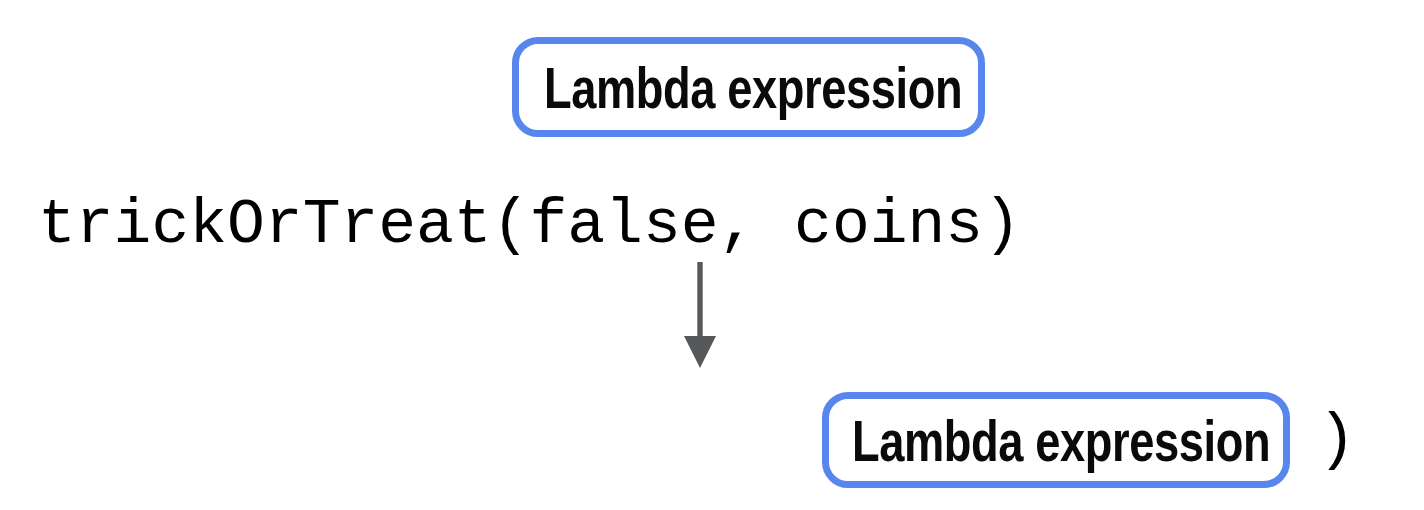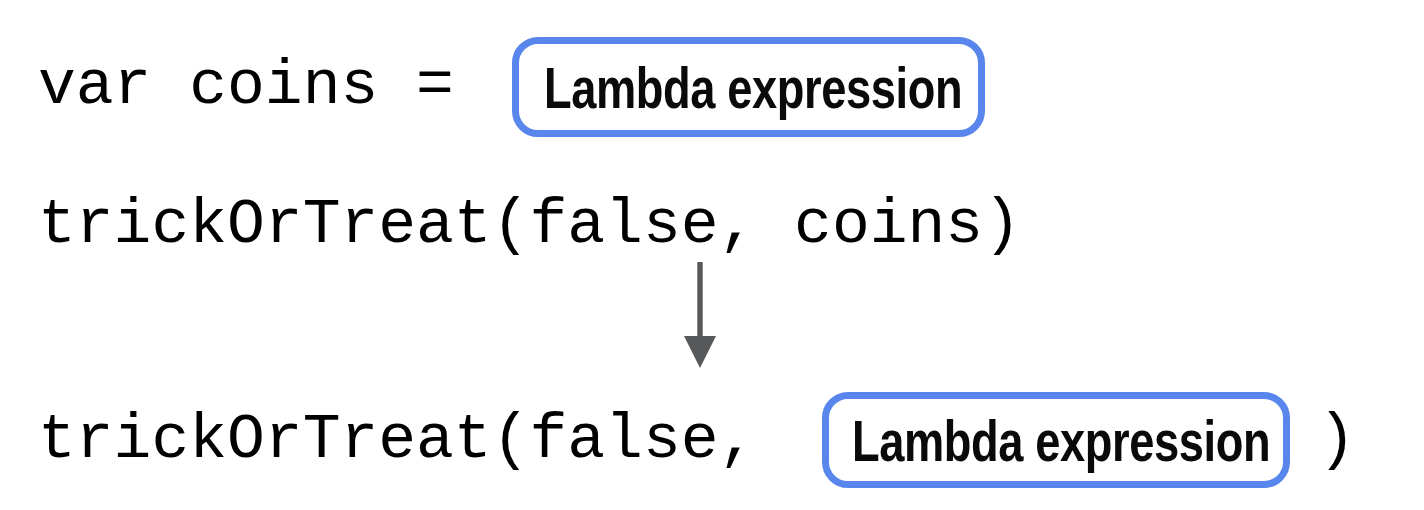--- a/index.html
+++ b/index.html
@@ -61,34 +61,32 @@
     top: 262px;
     width: 40px;
     height: 108px;
   }
 </style>
 </head>
 <body>
 
 <div class="canvas">
 
-  <span class="code code-line1">var coins =</span>
 
   <div class="placeholder-box placeholder-box-1">
     <span class="placeholder-label">Lambda expression</span>
   </div>
 
   <span class="code code-line2">trickOrTreat(false, coins)</span>
 
   <svg class="arrow-down" viewBox="0 0 40 108" xmlns="http://www.w3.org/2000/svg">
     <rect x="17.3" y="0" width="5.4" height="76" fill="var(--arrow)"></rect>
     <polygon points="4,74 36,74 20,106" fill="var(--arrow)"></polygon>
   </svg>
 
-  <span class="code code-line3-prefix">trickOrTreat(false,</span>
 
   <div class="placeholder-box placeholder-box-2">
     <span class="placeholder-label">Lambda expression</span>
   </div>
 
   <span class="code code-line3-suffix">)</span>
 
 </div>
 
 </body></html>

